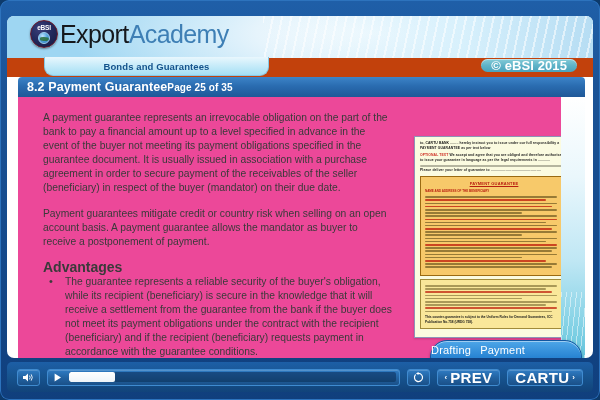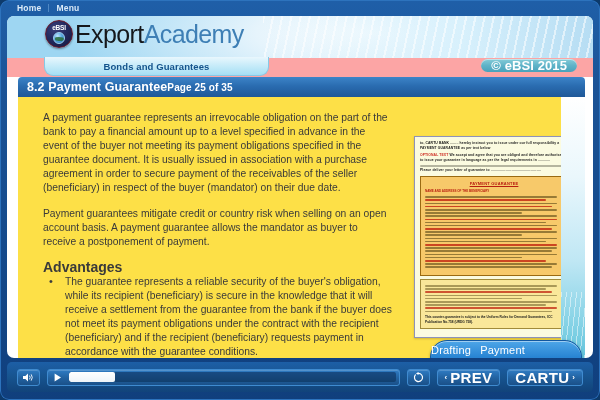--- a/index.html
+++ b/index.html
@@ -49,21 +49,21 @@
       radial-gradient(ellipse 300px 90px at 62% 40%, #ffffff 0%, #e6f4fc 38%, #bfe4f7 72%, #9ed6f2 100%);
     overflow:hidden;
   }
   #banner::before{
     content:"";position:absolute;right:0;top:0;width:330px;height:42px;
     background:
       repeating-linear-gradient(102deg, rgba(255,255,255,.55) 0 2px, rgba(255,255,255,0) 2px 9px),
       linear-gradient(90deg, rgba(255,255,255,0) 0%, rgba(214,240,252,.9) 60%, #b6ddf3 100%);
   }
   #logo-wrap{
-    position:absolute; left:26px; top:4px; display:flex; align-items:center; gap:2px; z-index:3;padding-left:12px;
+    position:absolute; left:11px; top:4px; display:flex; align-items:center; gap:2px; z-index:3;padding-left:12px;
   }
   #logo-badge{
     width:28px;height:28px;border-radius:50%;
     background:radial-gradient(circle at 36% 30%, #3b3f7a 0%, #232a5e 45%, #14183d 100%);
     border:1.2px solid #6d1a2a;
     display:flex;flex-direction:column;align-items:center;justify-content:center;
     box-shadow:0 1px 2px rgba(0,0,0,.4);
     position:relative;
   }
   #logo-badge .ebsi{
@@ -90,21 +90,21 @@
     background:linear-gradient(180deg,#e9f7fd 0%,#c9ecf9 45%,#a5dff4 100%);
     border:1px solid #86c9e6; border-top:none;
     border-radius:0 0 9px 9px;
     display:flex;align-items:center;justify-content:center;
     z-index:4;
   }
   #tab span{ font-size:9.5px;font-weight:bold;color:#14538c;letter-spacing:.1px; }
 
   
   #subbanner{
-    position:relative; width:586px; height:19px; background:#fca5a5;
+    position:relative; width:586px; height:19px; background:#c2410c;
   }
   #copy-badge{
     position:absolute; right:16px; top:1px; height:13px; padding:0 10px;
     border-radius:7px;
     background:linear-gradient(180deg,#86ccd8 0%,#5fb3c8 50%,#49a2bb 100%);
     display:flex;align-items:center;justify-content:center;
     box-shadow:inset 0 1px 0 rgba(255,255,255,.5);
   }
   #copy-badge span{ font-size:13px;font-weight:bold;color:#ffffff;letter-spacing:.1px; }
 
@@ -116,21 +116,21 @@
     display:flex;align-items:center;justify-content:flex-start;
     padding:0 9px;
     z-index:5;
   }
   #slide-title{ font-size:12.5px;font-weight:bold;color:#ffffff;letter-spacing:.1px; }
   #page-indicator{ font-size:10px;font-weight:bold;color:#ffffff;letter-spacing:.1px; }
 
   
   #slide{
     position:absolute; left:11px; top:81px; width:567px; height:265px;
-    background:#fde047;
+    background:#ec4899;
     border-radius:0 0 5px 5px;
     overflow:hidden;
   }
   #slide::after{
     content:"";position:absolute;right:0;top:0;width:24px;height:265px;
     background:linear-gradient(180deg,#ffffff 0%,#eaf7fc 30%,#bfe7f4 62%,#7fd0e4 88%,#5fc2da 100%);
   }
   #slide::before{
     content:"";position:absolute;right:0;bottom:0;width:24px;height:70px;z-index:2;
     background:repeating-linear-gradient(96deg, rgba(255,255,255,.5) 0 1px, rgba(255,255,255,0) 1px 5px);
@@ -242,25 +242,20 @@
   #btn-prev, #btn-next{ padding:0 7px; gap:3px; }
   .tb-btn .lbl{ font-size:15px;font-weight:bold;color:#ffffff;letter-spacing:.3px; }
   .chev{ font-size:8px;color:#ffffff;font-weight:bold; }
   .ico{ display:block; }
 </style>
 </head>
 <body>
 
 <div id="app">
 
-  <div id="topmenu">
-    <div class="menu-link">Home</div>
-    <div class="menu-sep"></div>
-    <div class="menu-link">Menu</div>
-  </div>
 
   <div id="card">
 
     <div id="banner">
       <div id="logo-wrap">
         <div id="logo-badge">
           <div class="ebsi">eBSI</div>
           <div class="globe"></div>
         </div>
         <div id="logo-text">

